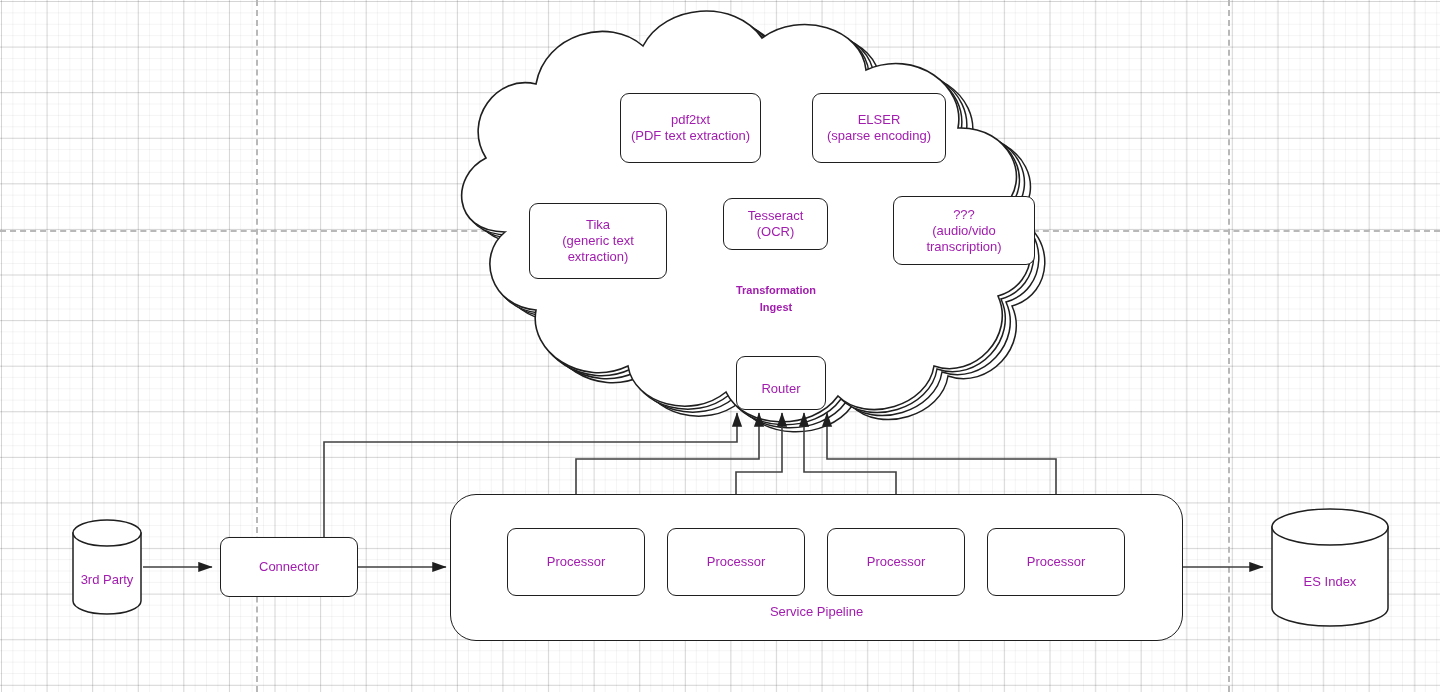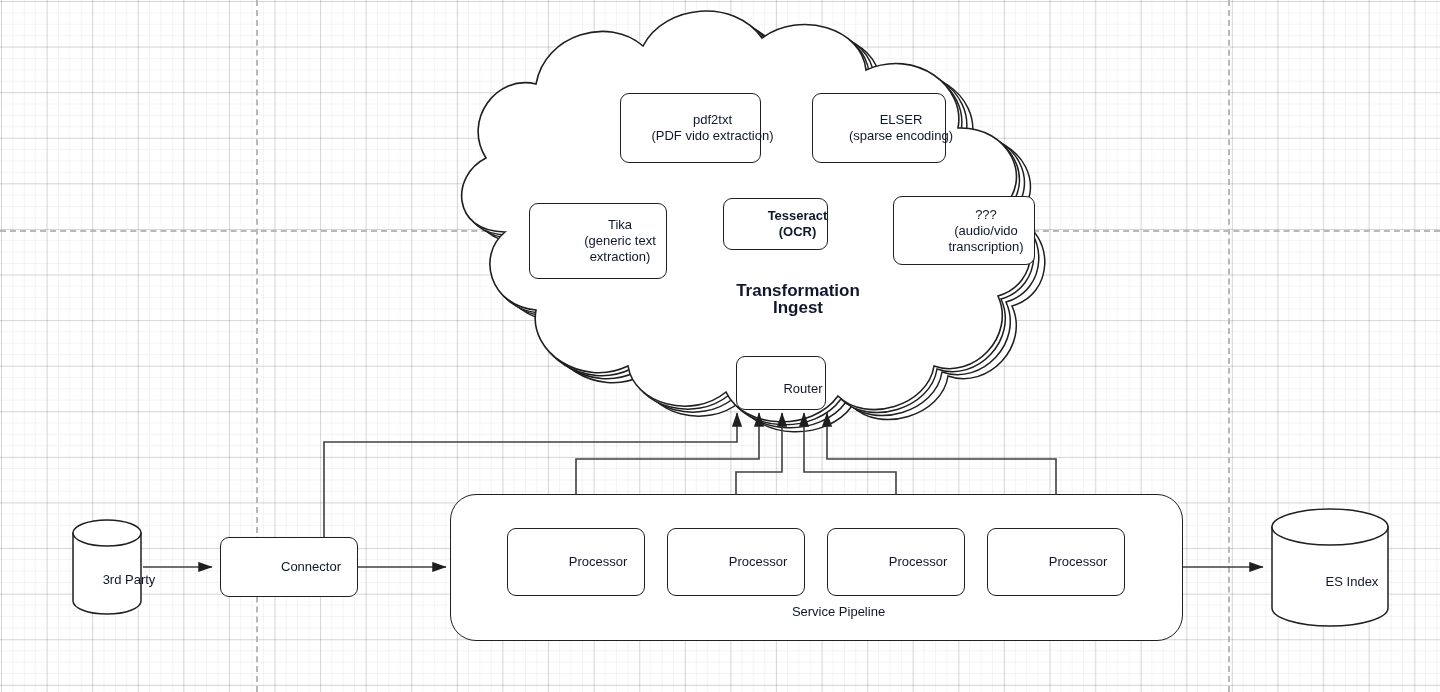--- a/index.html
+++ b/index.html
@@ -22,26 +22,25 @@
       45.6px 45.6px,
       45.6px 45.6px;
     background-position: 1px 0px, 0px 1px, 1px 0px, 0px 1px;
   }
   .pagebreak{position:absolute;background:transparent;}
   .pb-v{width:0;border-left:2px dashed #b8b8b8;top:0;height:692px;}
   .pb-h{height:0;border-top:2px dashed #b8b8b8;left:0;width:1440px;}
   svg.layer{position:absolute;left:0;top:0;width:1440px;height:692px;overflow:visible;}
   .node-label{
     position:absolute;display:flex;align-items:center;justify-content:center;
-    text-align:center;color:#0f172a;pointer-events:none;
+    text-align:center;color:#a21caf;pointer-events:none;
     font-family:"Liberation Sans","DejaVu Sans",sans-serif;
-    padding-left:22px;
   }
   .lbl-13{font-size:13px;line-height:16px;}
-  .lbl-13b{font-size:17px;line-height:17px;font-weight:bold;}
+  .lbl-13b{font-size:11px;line-height:17px;font-weight:bold;}
   .shape-box{position:absolute;background:#ffffff;border:1.4px solid #1f1f1f;border-radius:9px;box-sizing:border-box;}
 </style>
 </head>
 <body>
 
 <div id="canvas"></div>
 
 <div class="pagebreak pb-v" style="left:256px;"></div>
 <div class="pagebreak pb-v" style="left:1228px;"></div>
 <div class="pagebreak pb-h" style="top:230px;"></div>
@@ -145,21 +144,21 @@
   <g fill="#ffffff" stroke="#1f1f1f" stroke-width="1.5">
     <path d="M 1272,527 L 1272,608 A 58,18 0 0 0 1388,608 L 1388,527 Z"></path>
     <ellipse cx="1330" cy="527" rx="58" ry="18"></ellipse>
   </g>
 </svg>
 
 <div class="shape-box" style="left:620px;top:93px;width:141px;height:70px;"></div>
 <div class="node-label lbl-13" style="left:620px;top:93px;width:141px;height:70px;">
   <div>
     <div>pdf2txt</div>
-    <div>(PDF vido extraction)</div>
+    <div>(PDF text extraction)</div>
   </div>
 </div>
 
 <div class="shape-box" style="left:812px;top:93px;width:134px;height:70px;"></div>
 <div class="node-label lbl-13" style="left:812px;top:93px;width:134px;height:70px;">
   <div>
     <div>ELSER</div>
     <div>(sparse encoding)</div>
   </div>
 </div>
@@ -167,21 +166,21 @@
 <div class="shape-box" style="left:529px;top:203px;width:138px;height:76px;"></div>
 <div class="node-label lbl-13" style="left:529px;top:203px;width:138px;height:76px;text-align:center;">
   <div>
     <div>Tika</div>
     <div>(generic text</div>
     <div>extraction)</div>
   </div>
 </div>
 
 <div class="shape-box" style="left:723px;top:198px;width:105px;height:52px;"></div>
-<div class="node-label lbl-13" style="left:723px;top:198px;width:105px;height:52px;font-weight:bold;">
+<div class="node-label lbl-13" style="left:723px;top:198px;width:105px;height:52px;">
   <div>
     <div>Tesseract</div>
     <div>(OCR)</div>
   </div>
 </div>
 
 <div class="shape-box" style="left:893px;top:196px;width:142px;height:69px;"></div>
 <div class="node-label lbl-13" style="left:893px;top:196px;width:142px;height:69px;">
   <div>
     <div>???</div>

